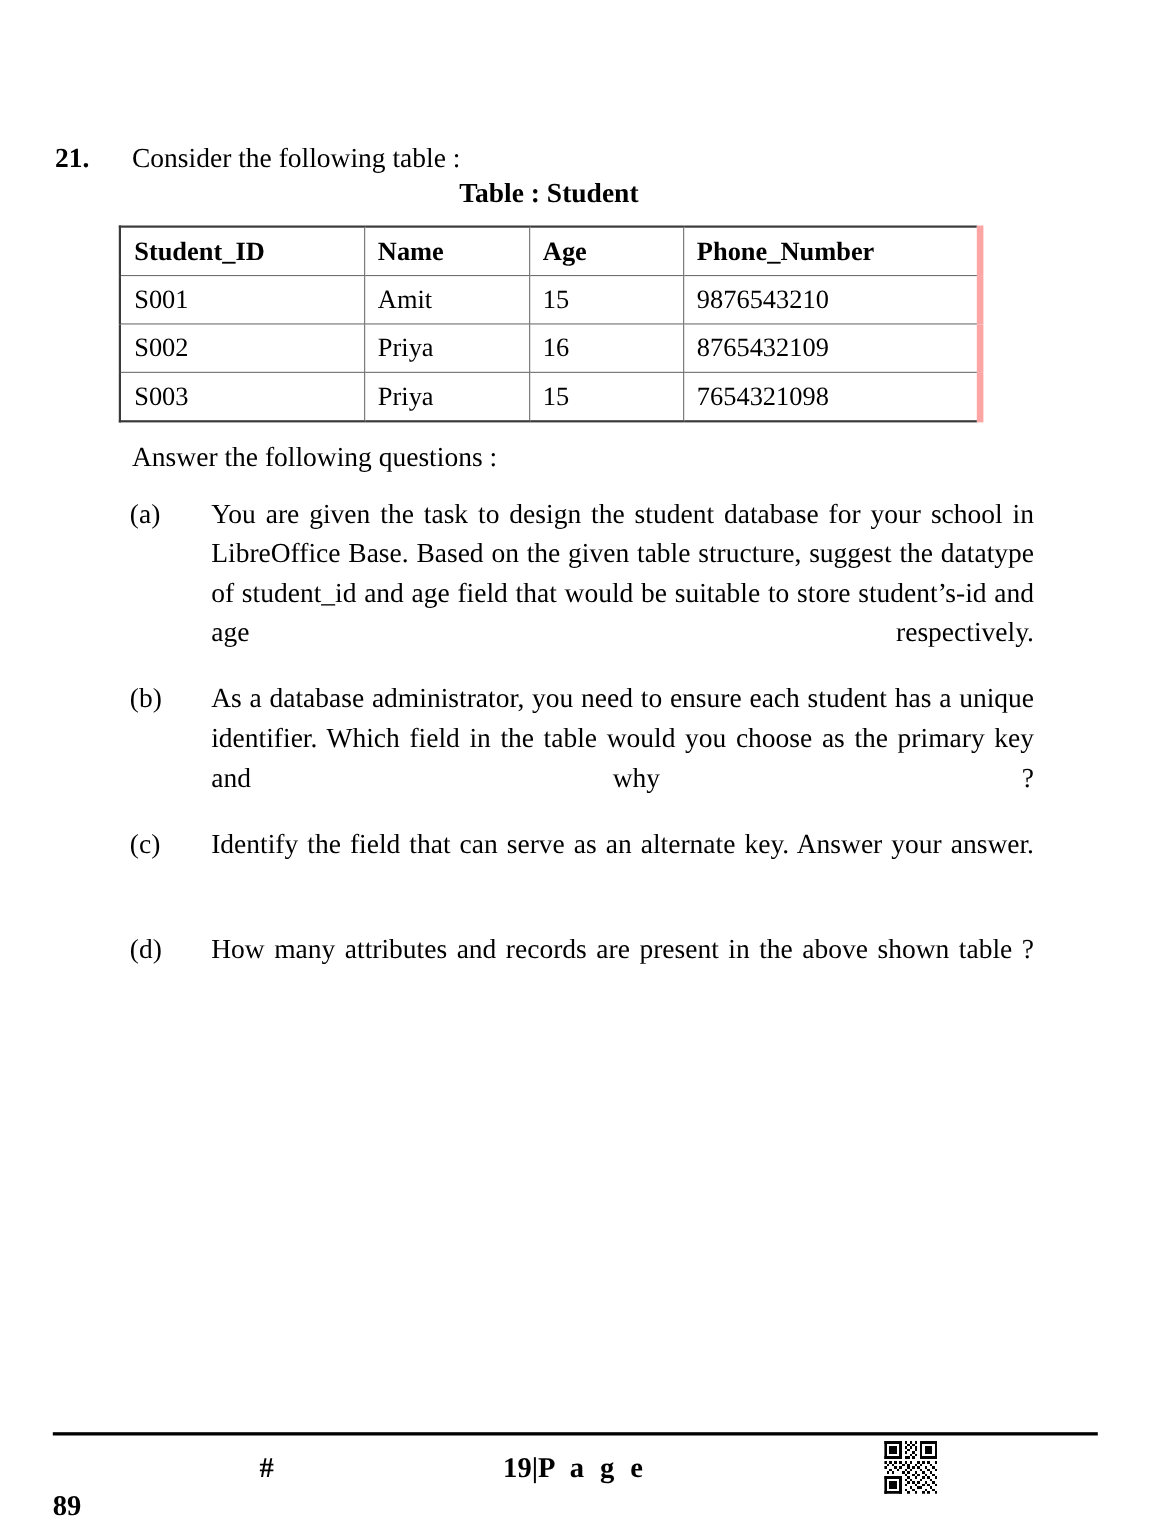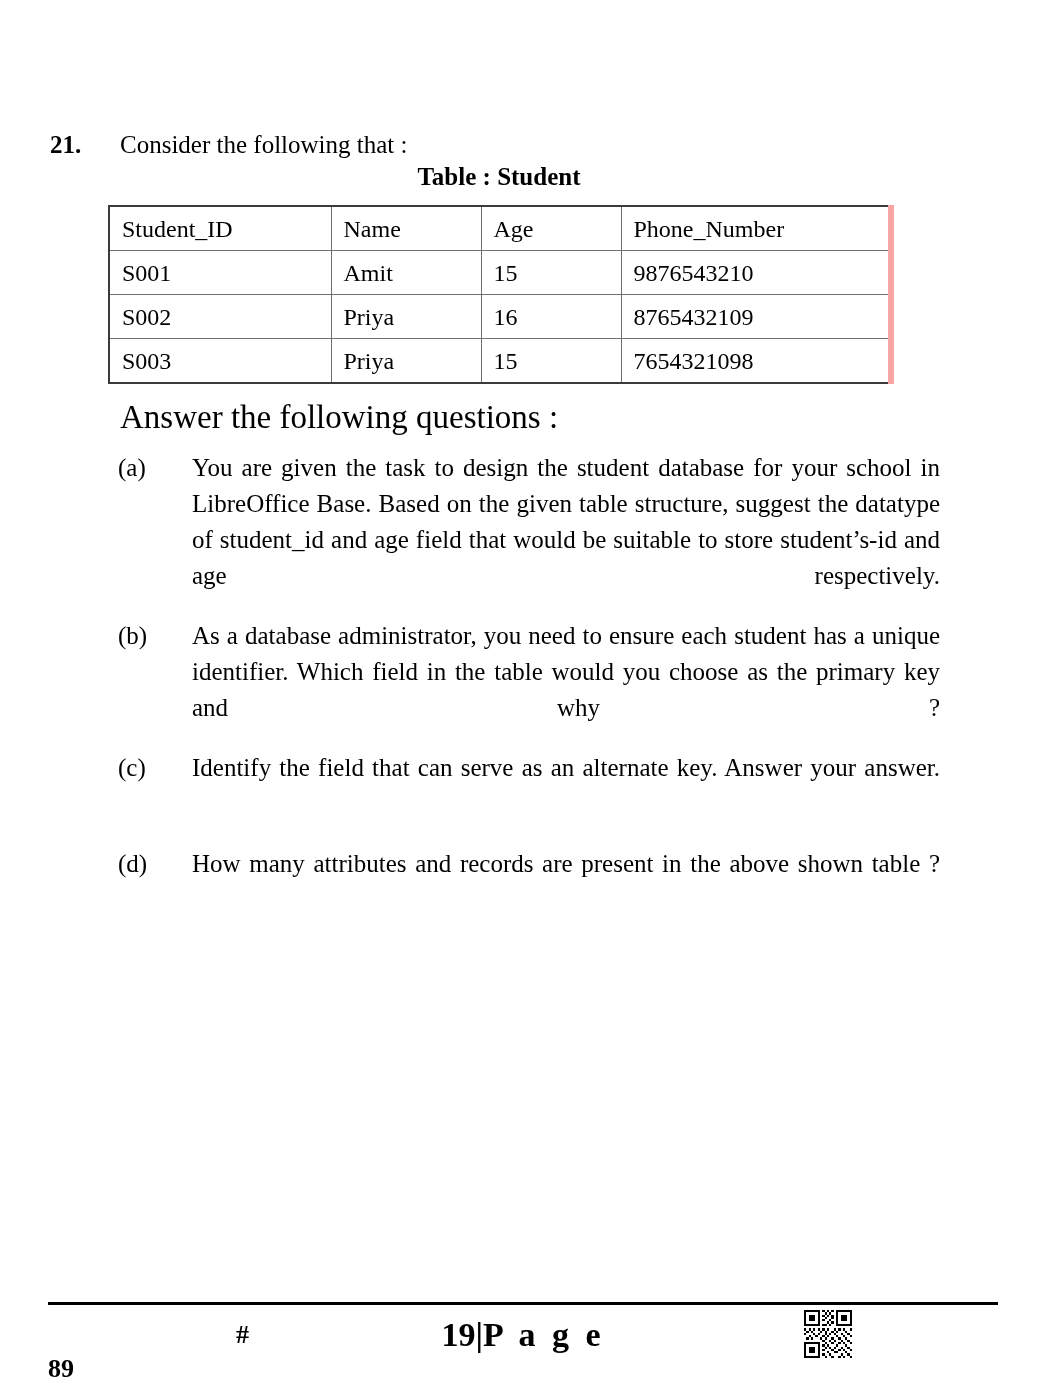--- a/index.html
+++ b/index.html
@@ -73,38 +73,38 @@
     border: 1px solid #6f6f6f;
     height: 43px;
     padding: 0 0 0 12px;
     text-align: left;
     vertical-align: middle;
     font-weight: normal;
     font-size: 24px;
     line-height: 28px;
   }
   .student-table thead th {
-    font-weight: normal;
+    font-weight: bold;
   }
   .student-table tr:first-child th { border-top: 2px solid #3a3a3a; }
   .student-table tr:last-child td { border-bottom: 2px solid #3a3a3a; }
   .student-table th:first-child, .student-table td:first-child { border-left: 2px solid #3a3a3a; }
   .student-table th:last-child, .student-table td:last-child { border-right: 6px solid #fca5a5; }
 
   .col-id    { width: 222px; }
   .col-name  { width: 150px; }
   .col-age   { width: 140px; }
   .col-phone { width: 270px; }
 
   
   .answer-intro {
     position: absolute;
     left: 120px;
     top: 400px;
-    font-size: 33px;
+    font-size: 25px;
     line-height: 34px;
     white-space: nowrap;
     text-align: right;
   }
 
   
   .subq {
     position: absolute;
     left: 118px;
     width: 822px;
@@ -169,21 +169,21 @@
     font-size: 26px;
     line-height: 32px;
   }
   .footer .f-center {
     position: absolute;
     left: 0;
     right: 0;
     top: 4px;
     text-align: center;
     font-weight: bold;
-    font-size: 34px;
+    font-size: 26px;
     line-height: 32px;
   }
   .footer .f-center .pg-num { letter-spacing: 0; }
   .footer .f-center .pg-word { letter-spacing: 4px; }
 
   .qr {
     position: absolute;
     left: 756px;
     top: -5px;
     width: 48px;
@@ -191,21 +191,21 @@
   }
   .qr svg { display: block; }
 </style>
 </head>
 <body>
 
 <div class="page">
 
   <div class="q-head">
     <span class="q-num">21.</span>
-    <span class="q-stem">Consider the following that :</span>
+    <span class="q-stem">Consider the following table :</span>
   </div>
 
   <div class="table-caption">Table : Student</div>
 
   <table class="student-table">
     <colgroup>
       <col class="col-id">
         <col class="col-name">
         <col class="col-age">
         <col class="col-phone">

